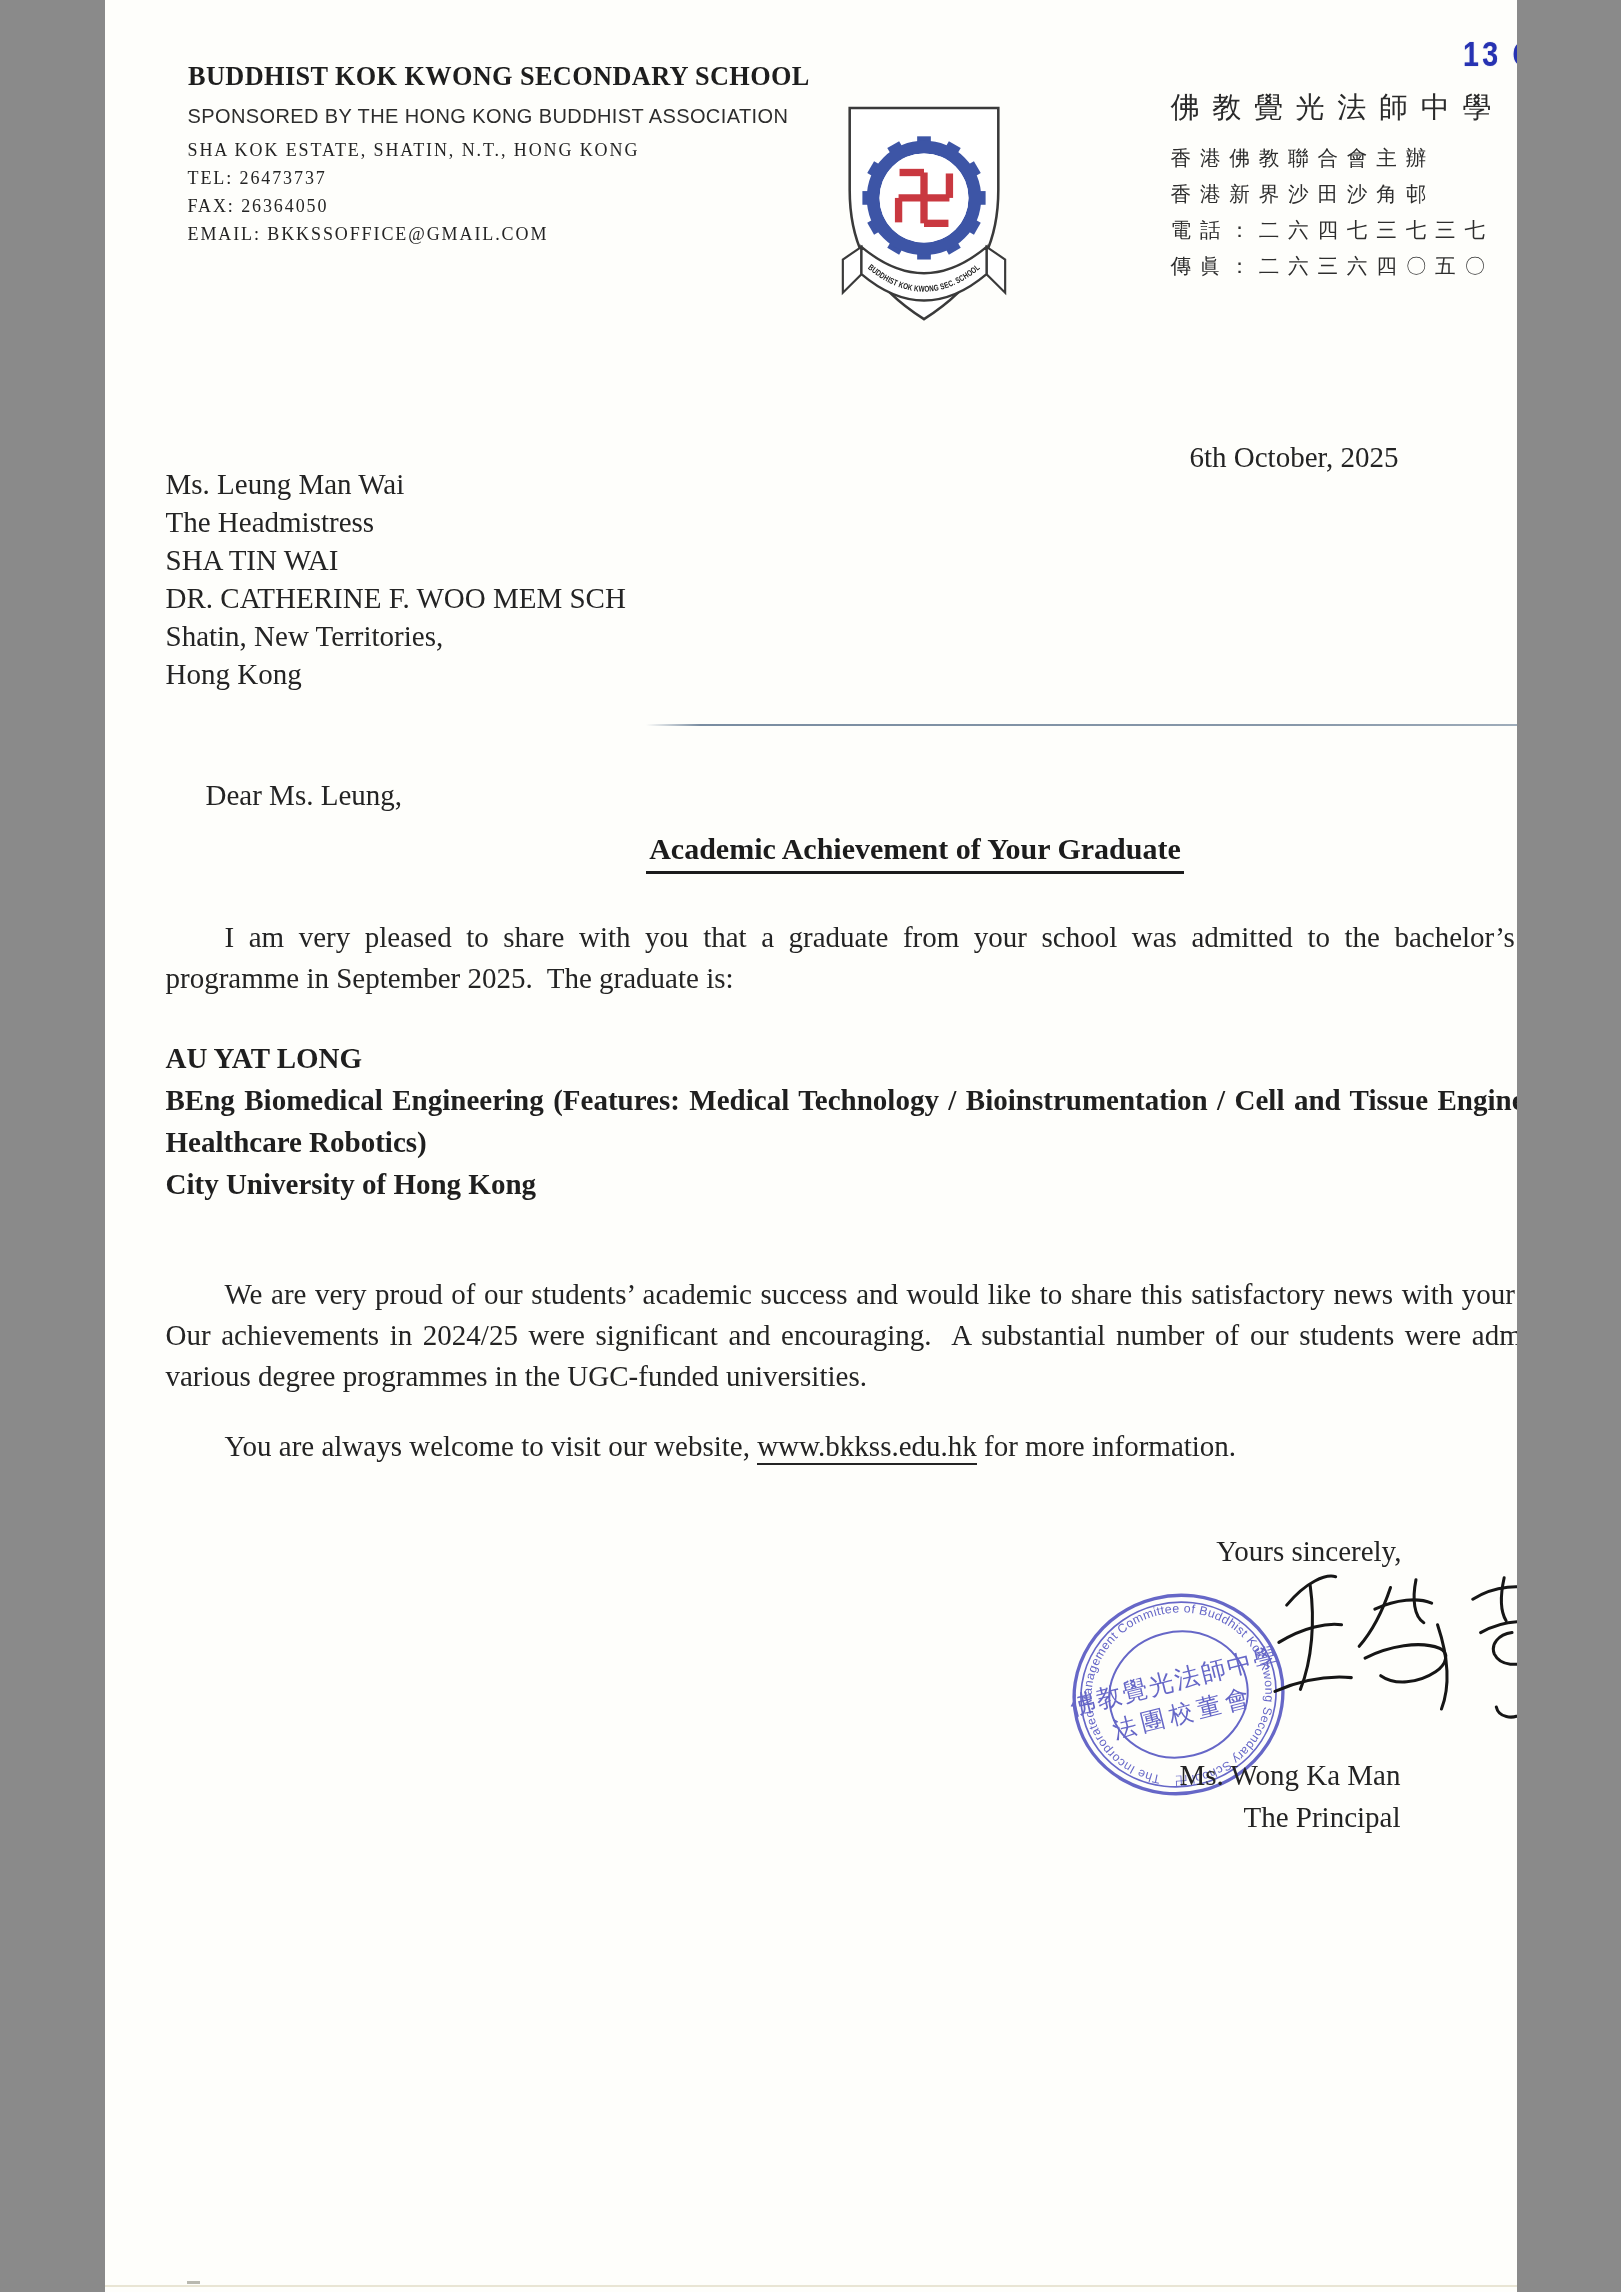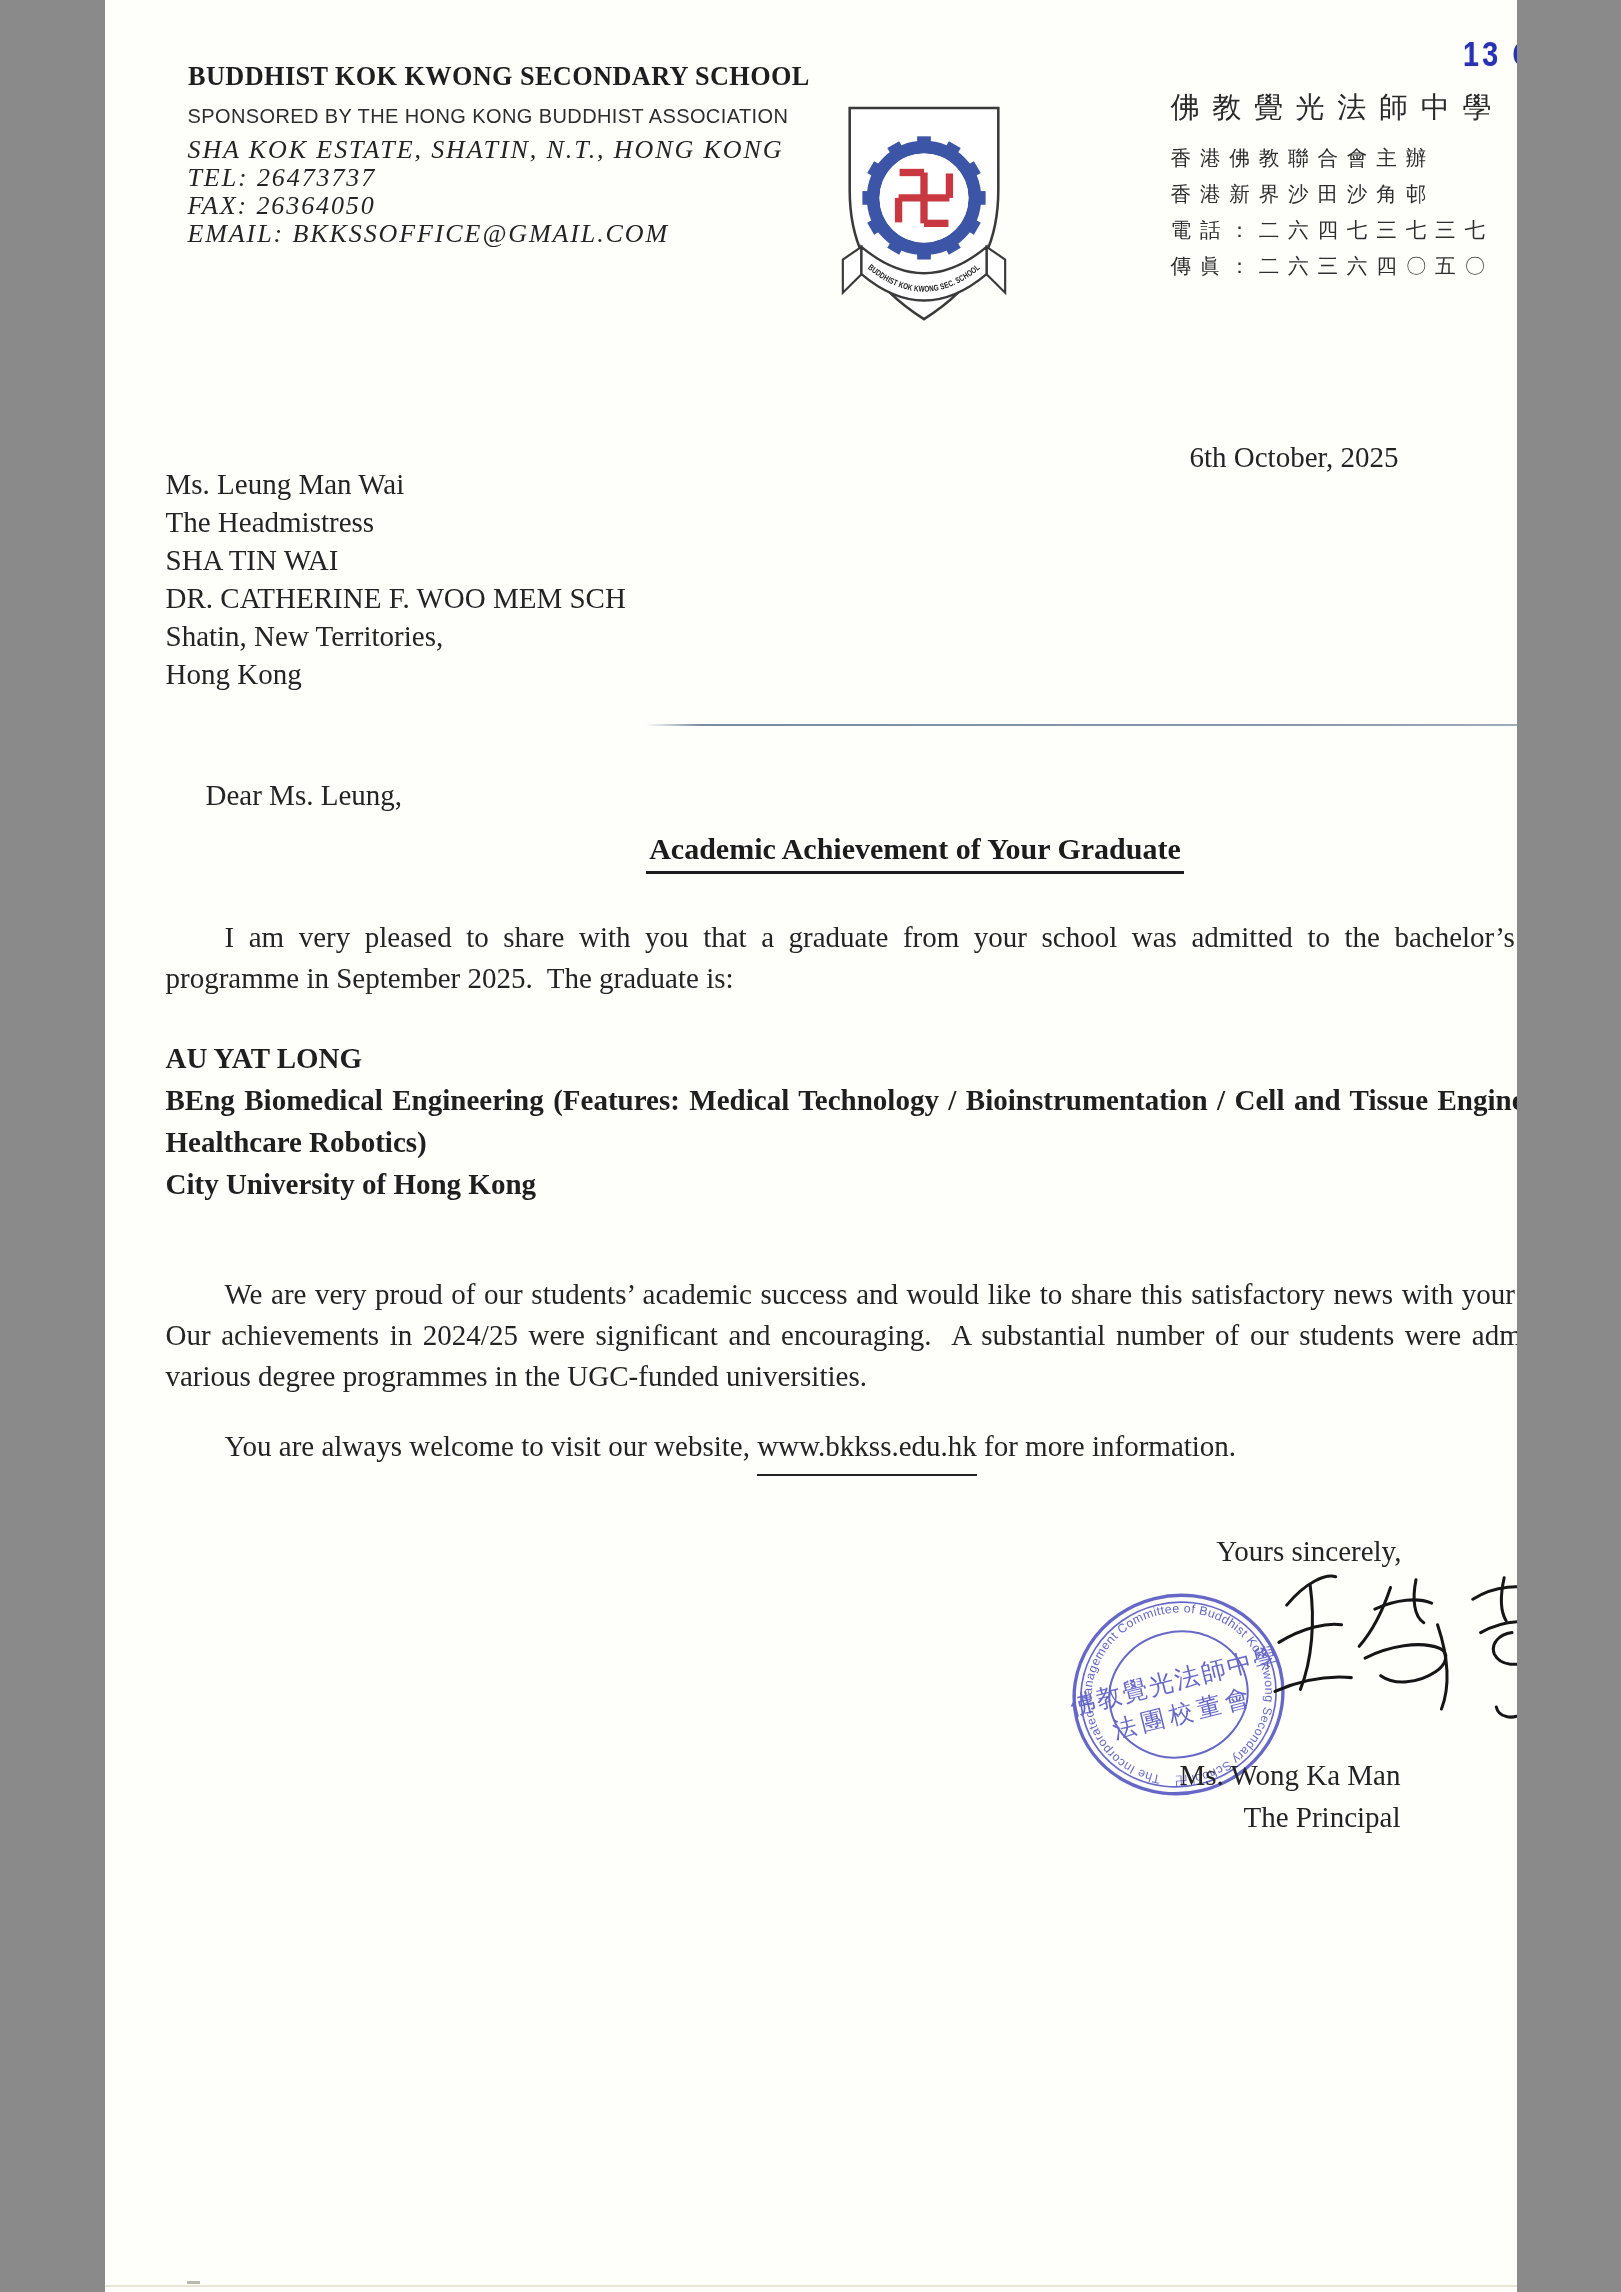--- a/index.html
+++ b/index.html
@@ -7,21 +7,21 @@
     position:relative; width:1412px; height:2293px; margin:0 auto;
     background:#fefefb; overflow:hidden;
     font-family:"Liberation Serif", serif; color:#242424;
   }
   .abs { position:absolute; }
 
   
   .hdr-left { left:83px; top:61px; }
   .school-name { font-size:27.4px; font-weight:bold; letter-spacing:0.4px; color:#1e1e1e; margin:0 0 12.7px 0; transform:scaleX(.96); transform-origin:left; white-space:nowrap; }
   .sponsor { font-family:"Liberation Sans", sans-serif; font-size:20px; letter-spacing:0.4px; color:#2d2d2d; margin:0 0 8.8px 0; white-space:nowrap; }
-  .hdr-line { font-size:26px; letter-spacing:1.9px; line-height:28px; white-space:nowrap;font-style:italic; }
+  .hdr-line { font-size:18px; letter-spacing:1.9px; line-height:28px; white-space:nowrap; }
 
   .cn-block { left:1066px; top:88px; }
   .cn-name { font-size:29px; letter-spacing:12.7px; color:#2a2a2a; margin:0 0 11.8px 0; white-space:nowrap; }
   .cn-line { font-size:20.6px; letter-spacing:8.8px; line-height:36px; color:#2e2e2e; white-space:nowrap; }
 
   .recv-stamp {
     left:1358px; top:33px; font-family:"Liberation Sans", sans-serif;
     font-weight:bold; font-size:34px; letter-spacing:3.9px; color:#2733b2;
     transform:scaleX(.84) scaleY(1.05); transform-origin:left top;
     text-shadow:0 0 1px rgba(39,51,178,.55); white-space:nowrap;
@@ -39,21 +39,21 @@
   .para {
     left:61px; width:1441px; font-size:29px; line-height:41px;
     text-align:justify; white-space:pre-wrap;
   }
   .indent { text-indent:59px; }
   .p1 { top:917px; }
   .grad { left:61px; top:1037px; width:1441px; font-weight:bold; font-size:29px; line-height:42px; color:#1f1f1f; }
   .grad .just { text-align:justify; }
   .p2 { top:1274px; }
   .p3 { top:1426px; }
-  .weblink { border-bottom:2.5px solid #242424; padding-bottom:12px;margin-top:11px; }
+  .weblink { border-bottom:2.5px solid #242424; padding-bottom:1px;margin-top:11px; }
   .closing { right:115px; top:1535px; font-size:29px; }
   .signer { right:116px; top:1754px; font-size:29px; line-height:42px; text-align:right; }
 
   
   .stamp-svg { left:953px; top:1578px; opacity:.93; }
   .sig-svg { left:1166px; top:1562px; }
 
   
   .scanline {
     left:541px; top:724px; width:1080px; height:2px;

